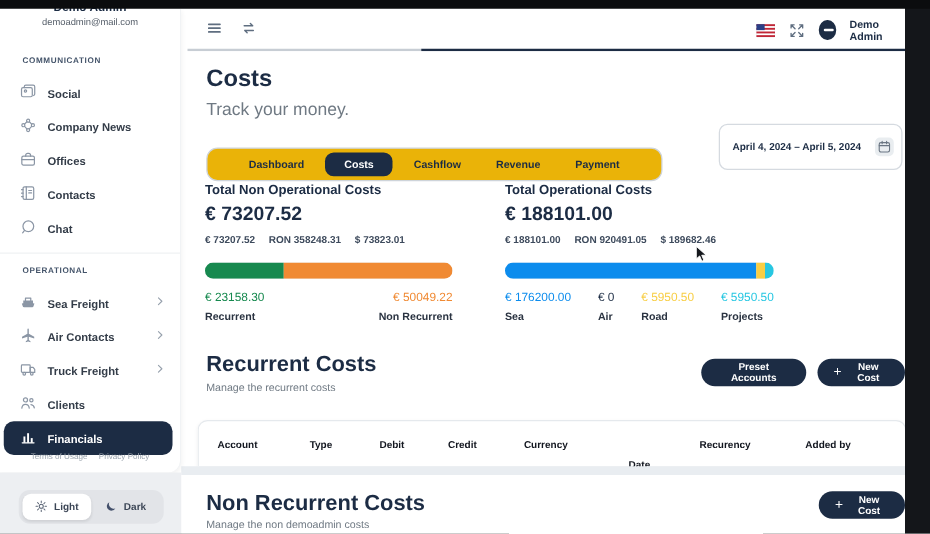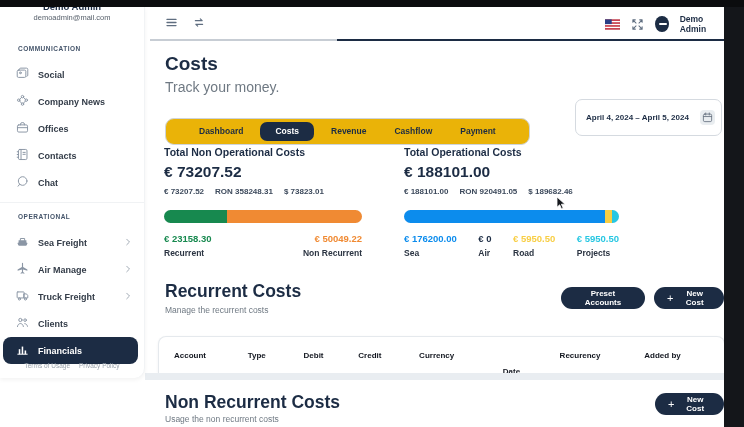--- a/index.html
+++ b/index.html
@@ -57,21 +57,21 @@
   .summaries { position:absolute; left:0; top:105px; width:579px; }
   .summary { position:absolute; top:0; }
   .summary.s0 { left:19px; width:198px; }
   .summary.s1 { left:259px; width:215px; }
   .s-title { font-size:10.5px; font-weight:bold; color:#1c2c44; }
   .s-total { margin-top:5px; font-size:15.5px; font-weight:800; color:#1c2c44; }
   .s-conv { margin-top:6px; display:flex; gap:11px; font-size:8px; font-weight:bold; color:#3d4a5c; }
   .s-bar { margin-top:14px; height:13px; border-radius:7px; overflow:hidden; display:flex; background:#eef0f3; }
   .s-bar i { display:block; height:100%; }
   .s-legend { margin-top:10px; display:flex; justify-content:space-between; }
-  .leg-val { font-size:9.5px; font-weight:700; }
+  .leg-val { font-size:9.5px; font-weight:400; }
   .leg-lab { margin-top:4px; font-size:8.5px; font-weight:bold; color:#2b3442; }
   .leg.right { text-align:right; }
 
   .sec-heading { position:absolute; left:20px; font-size:17.5px; font-weight:800; color:#1c2c44; }
   .sec-sub { position:absolute; left:20px; font-size:8.5px; color:#6f7983; }
   .btn { height:22px; border-radius:11px; background:#1c2c44; color:#fff; font-size:8px; font-weight:bold; display:inline-flex; align-items:center; padding:0 13px; cursor:pointer; border:none; font-family:inherit; }
   .btn .plus { font-size:11px; font-weight:normal; margin-right:5px; line-height:1; }
   .rec-buttons { position:absolute; top:246px; left:416px; display:flex; gap:9px; }
 
   .table-card { position:absolute; left:13px; top:295px; width:567px; height:37px; background:#fff; border:1px solid #e5e9ed; border-bottom:none; border-radius:8px 8px 0 0; box-shadow:0 1px 3px rgba(20,30,50,.06); display:flex; align-items:center; padding-left:15px; }
@@ -147,21 +147,21 @@
               </svg></span>
             <span>Sea Freight</span>
             <span class="chev"><svg width="8" height="8" viewBox="0 0 16 16" fill="none" stroke="currentColor" stroke-width="1.8" stroke-linecap="round" stroke-linejoin="round">
                 <path d="M5.5 2.5 11 8l-5.5 5.5"></path>
               </svg></span>
           </div>
           <div class="nav-item">
             <span class="nicon" style="color: rgb(139, 150, 165);"><svg width="13" height="13" viewBox="0 0 16 16" fill="none" stroke="currentColor" stroke-width="1.2" stroke-linecap="round" stroke-linejoin="round">
                 <path d="M7.3 1.9c0-.6.3-1 .7-1s.7.4.7 1v4.3l5.3 3v1.6L8.7 9.2v3.1l1.6 1.2v1L8 13.8l-2.3.7v-1l1.6-1.2V9.2L2 10.8V9.2l5.3-3z" fill="currentColor" stroke="none"></path>
               </svg></span>
-            <span>Air Manage</span>
+            <span>Air Contacts</span>
             <span class="chev"><svg width="8" height="8" viewBox="0 0 16 16" fill="none" stroke="currentColor" stroke-width="1.8" stroke-linecap="round" stroke-linejoin="round">
                 <path d="M5.5 2.5 11 8l-5.5 5.5"></path>
               </svg></span>
           </div>
           <div class="nav-item">
             <span class="nicon" style="color: rgb(139, 150, 165);"><svg width="13" height="13" viewBox="0 0 16 16" fill="none" stroke="currentColor" stroke-width="1.2" stroke-linecap="round" stroke-linejoin="round">
                 <rect x="1.4" y="3.6" width="8.6" height="7.4" rx=".8"></rect>
                 <path d="M10 6h2.9l1.6 2.1V11H10z"></path>
                 <circle cx="4.2" cy="12.3" r="1.3"></circle>
                 <circle cx="11.6" cy="12.3" r="1.3"></circle>
@@ -189,20 +189,37 @@
               </svg></span>
             <span>Financials</span>
           </div>
         </div>
       </nav>
     <div class="terms-row">
       <span>Terms of Usage</span>
       <span>Privacy Policy</span>
     </div>
   </aside>
+  <div class="sidebar-bottom">
+    <div class="theme-toggle">
+      <div class="theme-seg selected">
+        <span class="ticon"><svg width="10" height="10" viewBox="0 0 16 16" fill="none" stroke="#5b6575" stroke-width="1.3" stroke-linecap="round">
+              <circle cx="8" cy="8" r="2.6"></circle>
+              <path d="M8 1.3v1.9M8 12.8v1.9M1.3 8h1.9M12.8 8h1.9M3.2 3.2l1.4 1.4M11.4 11.4l1.4 1.4M12.8 3.2l-1.4 1.4M4.6 11.4l-1.4 1.4"></path>
+            </svg></span>
+        <span>Light</span>
+      </div>
+      <div class="theme-seg">
+        <span class="ticon"><svg width="10" height="10" viewBox="0 0 16 16">
+              <path d="M13.2 10.4A5.7 5.7 0 0 1 5.6 2.8a5.7 5.7 0 1 0 7.6 7.6z" fill="#44506b"></path>
+            </svg></span>
+        <span>Dark</span>
+      </div>
+    </div>
+  </div>
 
   <div class="main">
     <header class="appbar">
       <div class="lefticons">
         <span class="icon-btn" id="ic-menu">
             <svg width="13" height="13" viewBox="0 0 16 16" stroke="#5f6e80" stroke-width="1.7" stroke-linecap="round">
               <path d="M2.5 4.2h11M2.5 8h11M2.5 11.8h11"></path>
             </svg>
           </span>
         <span class="icon-btn" id="ic-swap">
@@ -238,22 +255,22 @@
       <span class="seg-navy"></span>
     </div>
 
     <section class="content1">
       <h1 class="page-title">Costs</h1>
       <div class="page-subtitle">Track your money.</div>
 
       <div class="tabbar" id="tabbar">
           <div class="tab">Dashboard</div>
           <div class="tab active">Costs</div>
+          <div class="tab">Cashflow</div>
           <div class="tab">Revenue</div>
-          <div class="tab">Cashflow</div>
           <div class="tab">Payment</div>
         </div>
 
       <div class="datefield">
         <span class="dtext">April 4, 2024 – April 5, 2024</span>
         <span class="cal" id="ic-cal">
             <svg width="11" height="11" viewBox="0 0 16 16" fill="none" stroke="#6b7683" stroke-width="1.3" stroke-linecap="round">
               <rect x="2" y="3" width="12" height="11" rx="2"></rect>
               <path d="M2 6.6h12M5.4 1.4v3M10.6 1.4v3"></path>
             </svg>
@@ -339,21 +356,21 @@
           <div class="th" style="width: 57px; margin-top: 32px;">Date</div>
           <div class="th" style="width: 85px;">Recurency</div>
           <div class="th" style="width: 80px;">Added by</div>
         </div>
     </section>
 
     <div class="gray-gap"></div>
 
     <section class="content2">
       <h2 class="sec-heading">Non Recurrent Costs</h2>
-      <div class="sec-sub">Usage the non recurrent costs</div>
+      <div class="sec-sub">Manage the non demoadmin costs</div>
       <button class="btn">
           <span class="plus">+</span>
           <span>New Cost</span>
         </button>
     </section>
   </div>
 
   <span class="cursor">
     <svg width="11" height="15" viewBox="0 0 11 15">
         <path d="M1 1v10.2l2.7-2.4 1.8 4.2 1.7-.7-1.8-4.1H9z" fill="#15181d" stroke="#fff" stroke-width=".8"></path>

